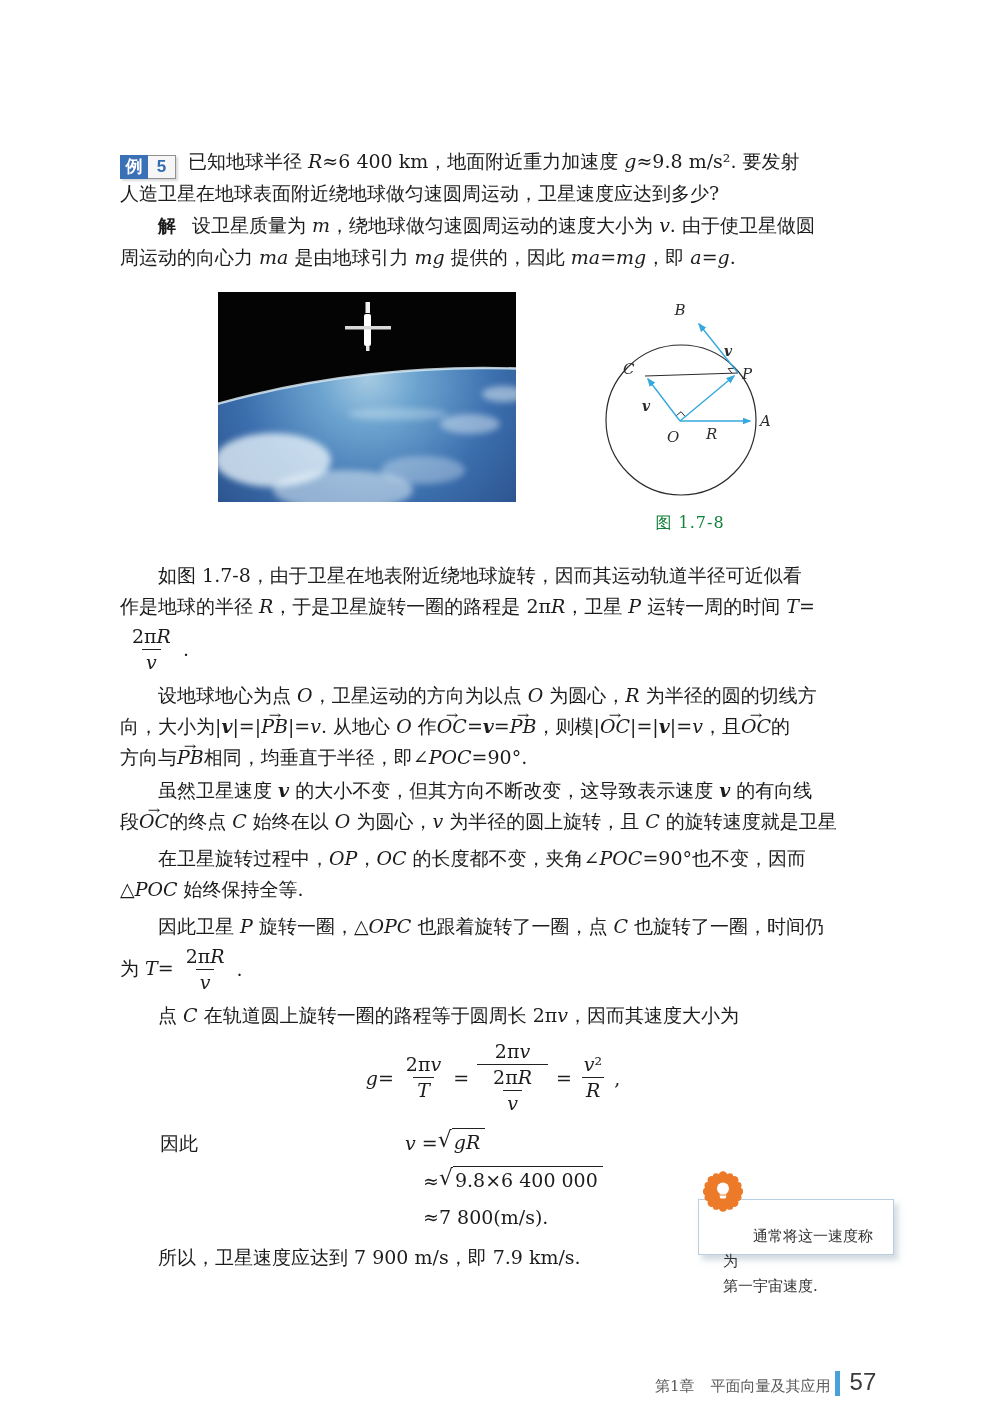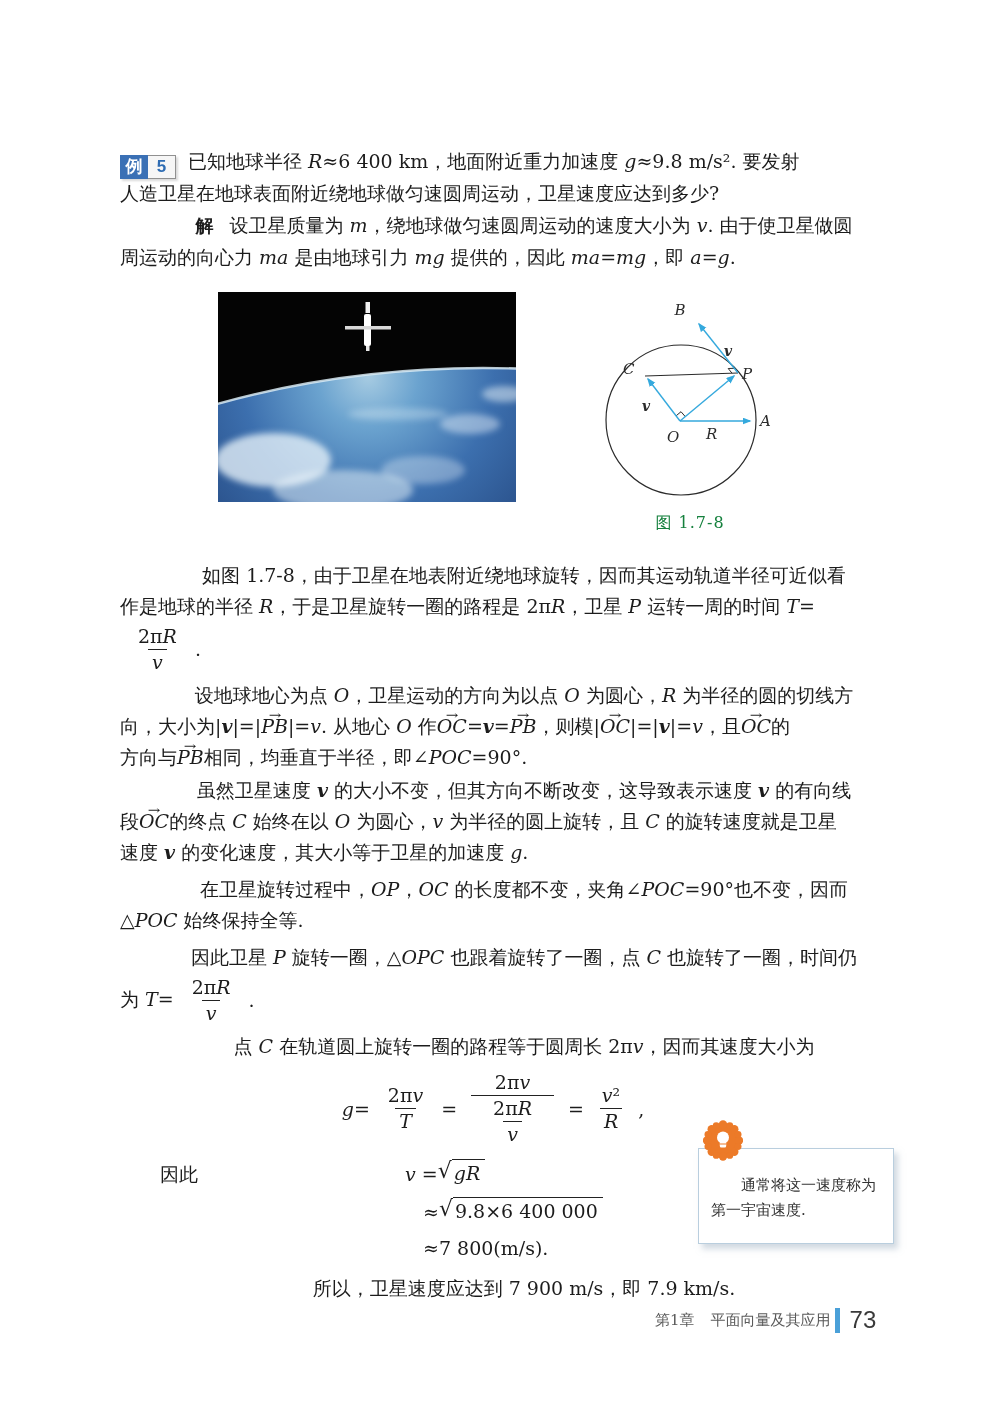--- a/index.html
+++ b/index.html
@@ -2,67 +2,67 @@
 <html><head>
 <meta charset="utf-8">
 <style>
   html,body{margin:0;padding:0;background:#fff;}
   .page{position:relative;width:1000px;height:1420px;background:#ffffff;overflow:hidden;
         font-family:"DejaVu Serif","Liberation Serif",serif;color:#1c1c1c;}
   .abs{position:absolute;}
 
   
   .line{height:31px;line-height:31px;font-size:19px;white-space:nowrap;}
-  .indent{padding-left:38px;text-align:center;}
+  .indent{padding-left:38px;}
   .example-block .line{height:32px;line-height:32px;}
 
   
   .badge{display:inline-flex;margin-right:12px;vertical-align:-4px;box-shadow:2px 2px 2px rgba(0,0,0,.15);}
   .badge-li{width:28px;height:24px;background:#3a70b5;color:#fff;display:flex;align-items:center;justify-content:center;
             font-family:"Liberation Sans",sans-serif;font-weight:bold;font-size:17px;}
   .badge-num{width:28px;height:24px;background:#f6f6f6;border:1px solid #909090;border-left:none;color:#2e6cb3;
              box-sizing:border-box;display:flex;align-items:center;justify-content:center;
              font-family:"Liberation Sans",sans-serif;font-weight:bold;font-size:17px;}
   .sol-label{font-family:"DejaVu Sans","Liberation Sans",sans-serif;font-weight:bold;font-size:18px;margin-right:16px;}
 
   
   .vec{position:relative;display:inline-block;text-align:center;}
   .vec::after{content:"\2192";position:absolute;left:50%;top:-11px;transform:translateX(-50%) scaleX(1.25);
               font-size:12px;font-style:normal;color:#1c1c1c;}
 
   
-  .frac{display:inline-flex;flex-direction:column;align-items:center;text-align:center;vertical-align:middle;margin:0 14px;}
+  .frac{display:inline-flex;flex-direction:column;align-items:center;text-align:center;vertical-align:middle;margin:0 8px;}
   .frac > span{display:block;padding:0 4px;line-height:25px;}
   .frac > .den{border-top:1.4px solid #222;}
   .fracline{display:flex;align-items:center;height:54px;font-size:19px;}
 
   
   .sqrt{display:inline-flex;align-items:flex-start;}
   .rsign{font-size:22px;line-height:1.05;}
   .rbody{border-top:1.4px solid #222;padding:2px 5px 0 2px;line-height:22px;}
 
   .gformula{display:flex;justify-content:center;align-items:center;font-size:19px;margin-top:8px;transform:translateX(-12px);}
   .drow{display:flex;align-items:flex-start;font-size:19px;line-height:30px;}
 
   
   .photo{left:218px;top:292px;width:298px;height:210px;background:#000;}
   .diagram{left:580px;top:295px;width:220px;height:250px;}
   .diagram text{font-size:15px;font-style:italic;fill:#2b2b2b;}
   .diagram text.bv{font-weight:bold;font-size:14px;}
   .caption{position:absolute;top:218px;left:0;width:220px;text-align:center;font-size:16px;color:#15803d;letter-spacing:1px;}
 
   
-  .note{left:698px;top:1148px;width:196px;height:96px;background:#fff;border:1px solid #b9cede;
-        box-shadow:4px 5px 6px rgba(165,182,198,.5);box-sizing:border-box;padding:24px 10px 8px 12px;
+  .note{left:698px;top:1199px;width:196px;height:56px;background:#fff;border:1px solid #b9cede;
+        box-shadow:4px 5px 6px rgba(165,182,198,.5);box-sizing:border-box;padding:24px 10px 8px 24px;
         font-size:15px;line-height:25px;color:#333;}
   .note .l1{text-indent:2em;}
   .note-icon{position:absolute;left:4px;top:-29px;width:40px;height:41px;}
 
   
-  .footer{left:655px;top:1306px;display:flex;align-items:center;font-size:15px;color:#5a5a5a;}
+  .footer{left:655px;top:1368px;display:flex;align-items:flex-end;font-size:15px;color:#5a5a5a;}
   .footer .bar{width:5px;height:25px;background:#4aa0d8;margin:0 10px 0 4px;}
   .footer .pnum{font-family:"Liberation Sans","DejaVu Sans",sans-serif;font-size:24px;color:#3a3a3a;}
   .footer .btitle{margin-left:16px;}
 </style>
 </head>
 <body>
 
 <div class="page">
 
   <div class="abs example-block" style="left:120px;top:145px;width:770px;">
@@ -159,21 +159,20 @@
       </span>
         <span>.</span>
     </div>
 
     <div class="line indent" style="margin-top:4px;">设地球地心为点 <i>O</i>，卫星运动的方向为以点 <i>O</i> 为圆心，<i>R</i> 为半径的圆的切线方</div>
     <div class="line">向，大小为|<b><i>v</i></b>|=|<span class="vec"><i>PB</i></span>|=<i>v</i>. 从地心 <i>O</i> 作<span class="vec"><i>OC</i></span>=<b><i>v</i></b>=<span class="vec"><i>PB</i></span>，则模|<span class="vec"><i>OC</i></span>|=|<b><i>v</i></b>|=<i>v</i>，且<span class="vec"><i>OC</i></span>的</div>
     <div class="line">方向与<span class="vec"><i>PB</i></span>相同，均垂直于半径，即∠<i>POC</i>=90°.</div>
 
     <div class="line indent" style="margin-top:2px;">虽然卫星速度 <b><i>v</i></b> 的大小不变，但其方向不断改变，这导致表示速度 <b><i>v</i></b> 的有向线</div>
     <div class="line">段<span class="vec"><i>OC</i></span>的终点 <i>C</i> 始终在以 <i>O</i> 为圆心，<i>v</i> 为半径的圆上旋转，且 <i>C</i> 的旋转速度就是卫星</div>
-    <div class="line">速度 <b><i>v</i></b> 的变化速度，其大小等于卫星的加速度 <i>g</i>.</div>
 
     <div class="line indent" style="margin-top:6px;">在卫星旋转过程中，<i>OP</i>，<i>OC</i> 的长度都不变，夹角∠<i>POC</i>=90°也不变，因而</div>
     <div class="line">△<i>POC</i> 始终保持全等.</div>
 
     <div class="line indent" style="margin-top:6px;">因此卫星 <i>P</i> 旋转一圈，△<i>OPC</i> 也跟着旋转了一圈，点 <i>C</i> 也旋转了一圈，时间仍</div>
     <div class="fracline">
       <span>为 <i>T</i>=</span>
       <span class="frac">
         <span class="num">2π<i>R</i></span>
         <span class="den"><i>v</i></span>
@@ -255,16 +254,16 @@
       <line x1="16.8" y1="24" x2="23.2" y2="24" stroke="#ec7a28" stroke-width="1"></line>
     </svg>
     <div class="l1">通常将这一速度称为</div>
     <div>第一宇宙速度.</div>
   </div>
 
   <div class="abs footer">
     <span>第1章</span>
     <span class="btitle">平面向量及其应用</span>
     <span class="bar"></span>
-    <span class="pnum">73</span>
+    <span class="pnum">57</span>
   </div>
 
 </div>
 
 </body></html>

